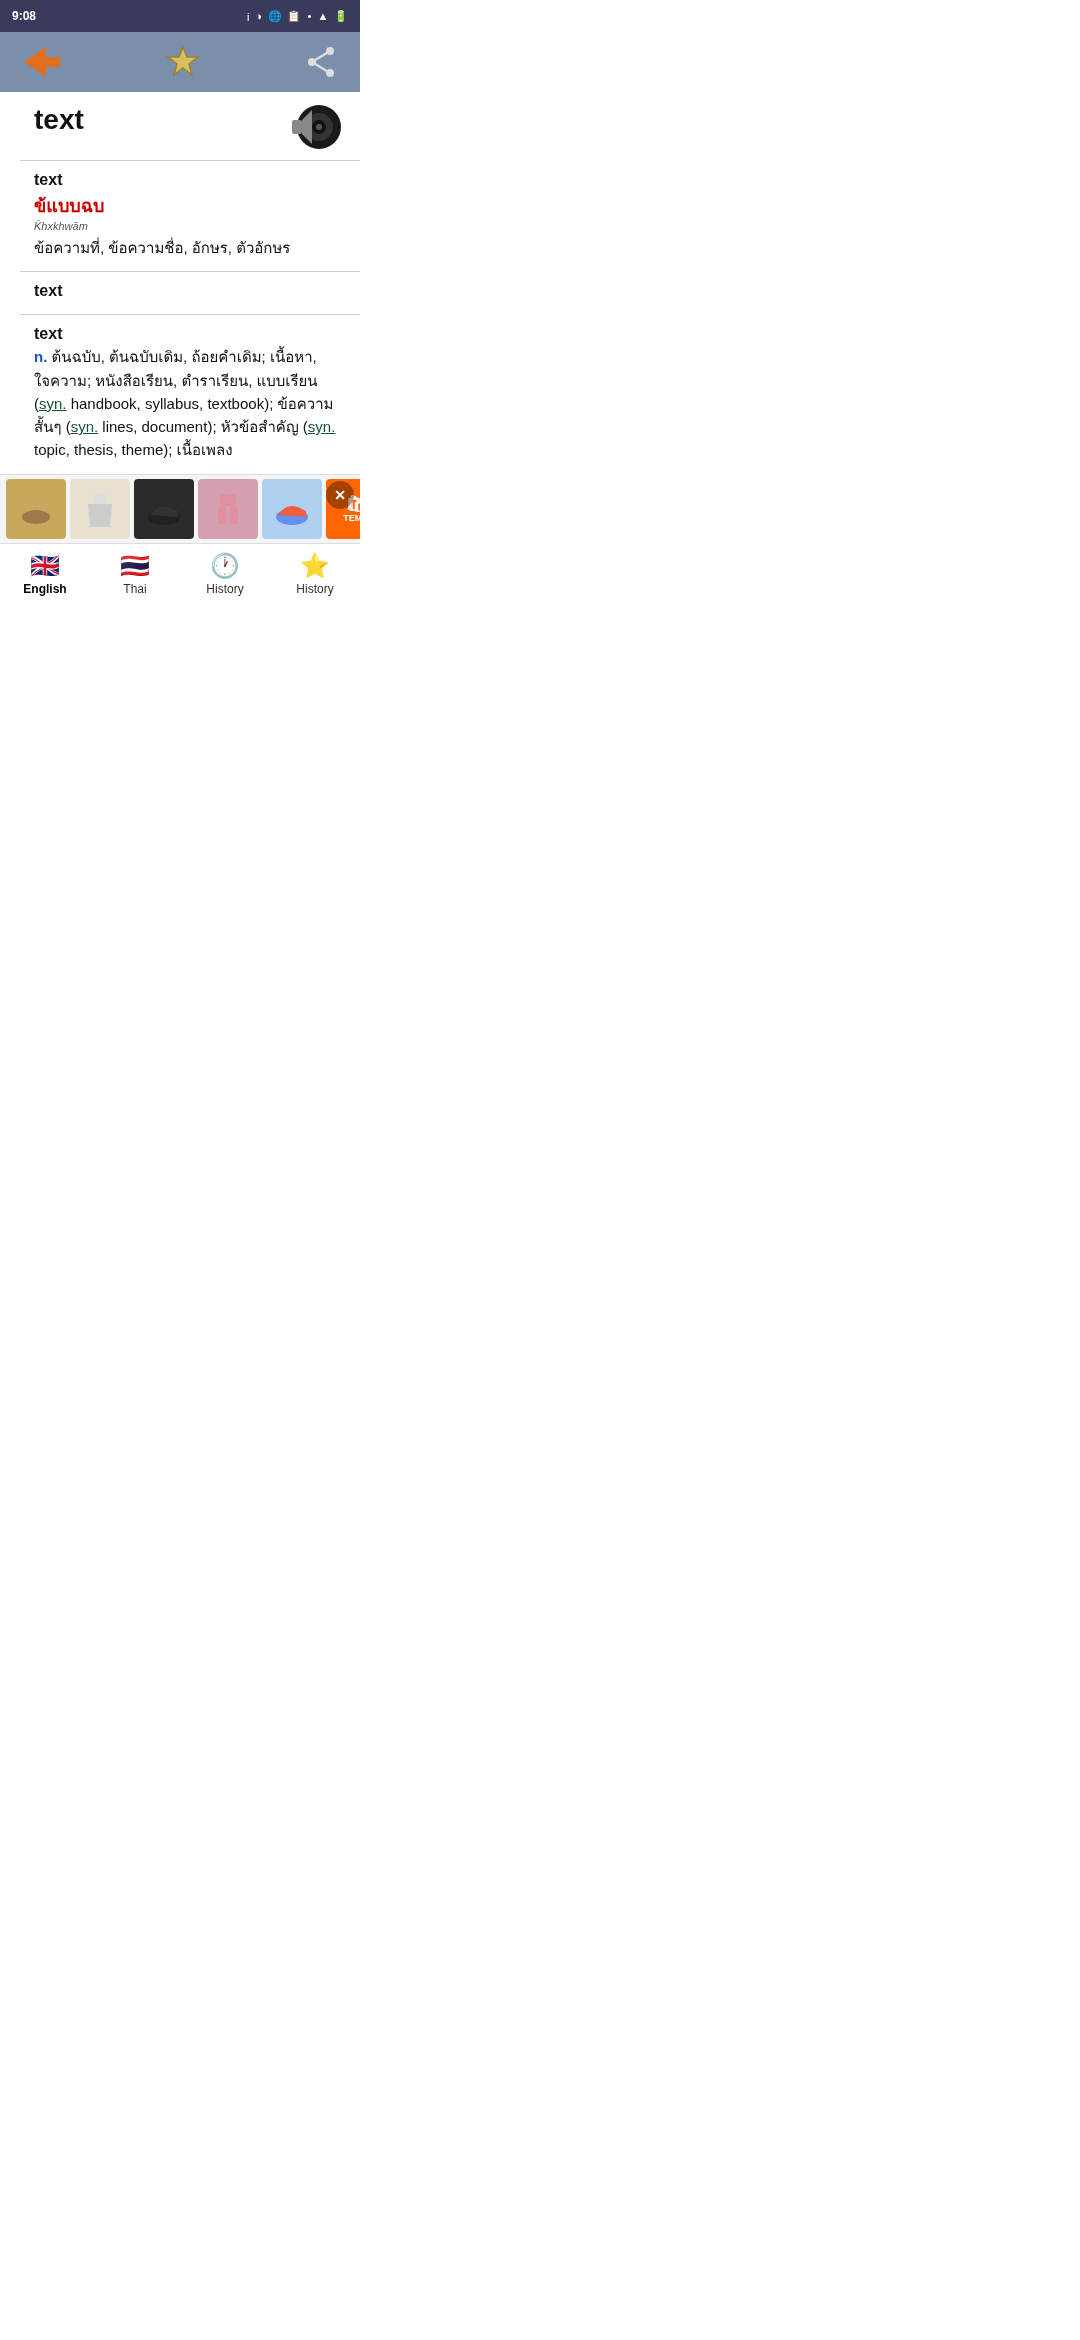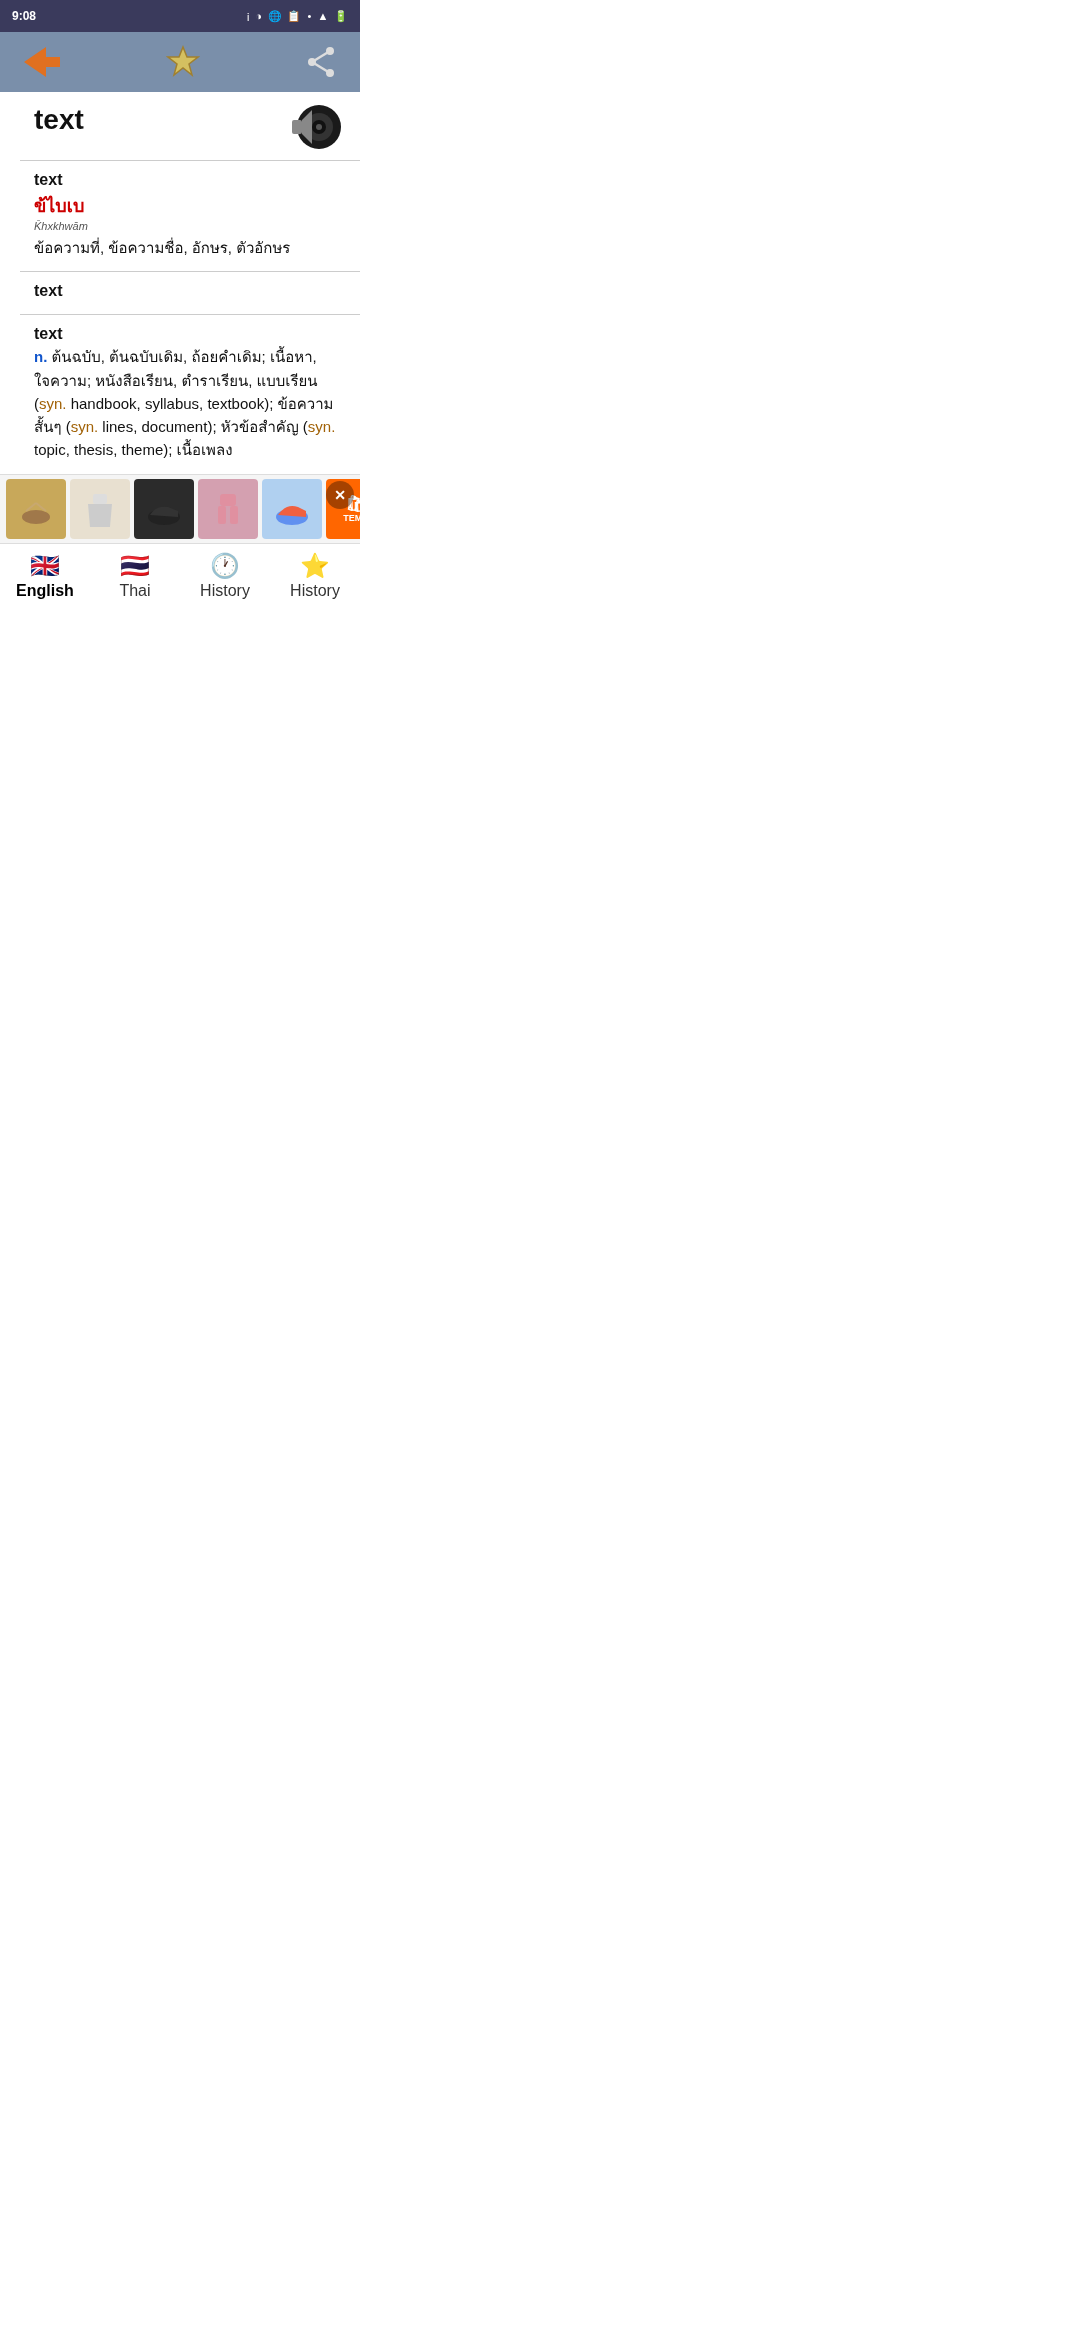--- a/index.html
+++ b/index.html
@@ -103,22 +103,23 @@
     .def-line {
       font-size: 15px;
       line-height: 1.55;
       margin-top: 0;
     }
     .def-n {
       color: #1155cc;
       font-weight: bold;
     }
     .def-syn {
-      color: #a16207;
+      color: #14532d;
       font-style: normal;
+      text-decoration: underline;
     }
 
     
     .ad-bar {
       background: #f5f5f5;
       border-top: 1px solid #ddd;
       display: flex;
       align-items: center;
       padding: 4px 6px;
       gap: 4px;
@@ -186,21 +187,21 @@
       align-items: center;
       gap: 2px;
       cursor: pointer;
       min-width: 70px;
     }
     .nav-item.active .nav-label {
       font-weight: bold;
       color: #000;
     }
     .nav-label {
-      font-size: 16px;
+      font-size: 12px;
       color: #333;
     }
     .nav-icon {
       font-size: 24px;
     }
 
     
     .content {
       overflow-y: auto;
       max-height: calc(780px - 28px - 60px - 68px - 68px);
@@ -268,21 +269,21 @@
         <ellipse cx="27" cy="27" rx="7" ry="7" fill="#111"></ellipse>
         <ellipse cx="27" cy="27" rx="3" ry="3" fill="#555"></ellipse>
         <rect x="0" y="20" width="10" height="14" rx="2" fill="#888"></rect>
         <path d="M10 20 L20 10 L20 44 L10 34 Z" fill="#888"></path>
       </svg>
     </button>
   </div>
 
   <div class="def-section">
     <div class="def-word">text</div>
-    <div class="def-thai">ข้ไบเบ</div>
+    <div class="def-thai">ข้แบบฉบ</div>
     <div class="def-romanize">K̄hxkhwām</div>
     <div class="def-line">ข้อความที่, ข้อความชื่อ, อักษร, ตัวอักษร</div>
   </div>
 
   <div class="def-section">
     <div class="def-word">text</div>
   </div>
 
   <div class="def-section">
     <div class="def-word">text</div>

